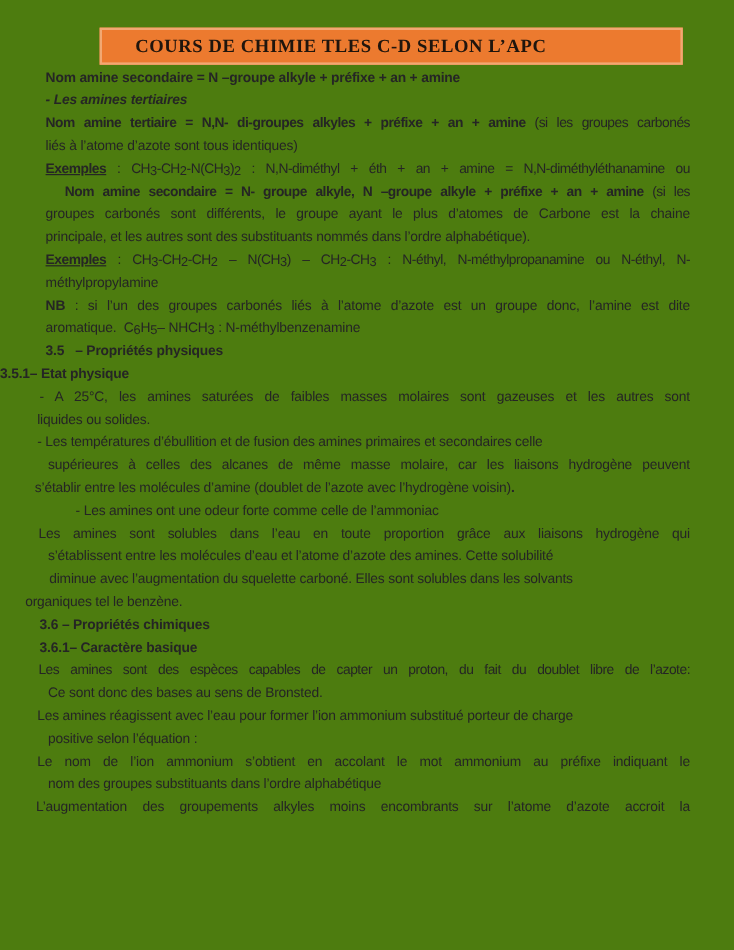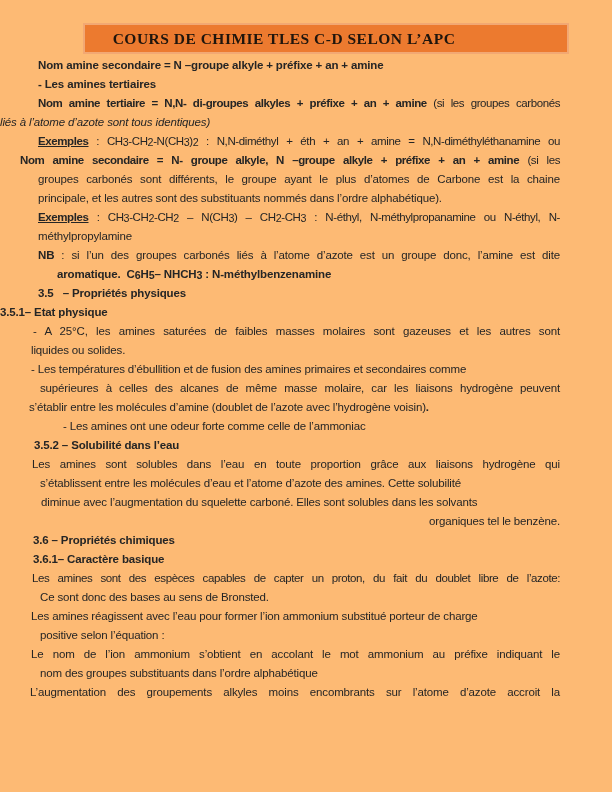--- a/index.html
+++ b/index.html
@@ -1,19 +1,19 @@
 <!DOCTYPE html>
 <html><head>
 <meta charset="utf-8">
 <style>
   html,body{margin:0;padding:0;background:#e9e9e9;}
   .page{
     position:relative;
     width:612px;height:792px;
-    background:#fdba74;
+    background:#4d7c0f;
     overflow:hidden;
     font-family:"Liberation Sans","DejaVu Sans",sans-serif;
     color:#252525;
   }
   .banner{
     position:absolute;
     left:83px;top:23px;
     width:486px;height:31px;
     box-sizing:border-box;
     background:#EC7A2F;
@@ -24,21 +24,21 @@
   .banner .title{
     font-family:"Liberation Serif","DejaVu Serif",serif;
     font-weight:bold;
     font-size:15.5px;
     letter-spacing:0.5px;
     color:#1f150d;
     white-space:nowrap;
   }
   .content{
     position:absolute;
-    left:0;top:56px;right:15px;
+    left:0;top:56px;right:0;
   }
   .line{
     line-height:19px;
     height:19px;
     font-size:11.5px;
     letter-spacing:-0.15px;
     white-space:pre-wrap;
     margin-right:37px;
     overflow:visible;
   }
@@ -55,44 +55,43 @@
 </style>
 </head>
 <body>
 
 <div class="page">
   <div class="banner">
     <span class="title">COURS DE CHIMIE TLES C-D SELON L’APC</span>
   </div>
   <div class="content">
       <div class="line" style="margin-left: 38px;"><span class="b">Nom amine secondaire = N –groupe alkyle + préfixe + an + amine</span></div>
-      <div class="line" style="margin-left: 38px;"><span class="b">- Les amines tertiaires</span></div>
+      <div class="line" style="margin-left: 38px; font-style: italic;"><span class="b">- Les amines tertiaires</span></div>
       <div class="line j tight" style="margin-left: 38px;"><span class="b">Nom amine tertiaire = N,N- di-groupes alkyles + préfixe + an + amine </span><span>(si les groupes carbonés</span></div>
-      <div class="line" style=" font-style: italic;"><span>liés à l’atome d’azote sont tous identiques)</span></div>
+      <div class="line" style="margin-left: 38px;"><span>liés à l’atome d’azote sont tous identiques)</span></div>
       <div class="line j tight" style="margin-left: 38px;"><span class="b u">Exemples</span><span> : CH</span><span class="sub">3</span><span>-CH</span><span class="sub">2</span><span>-N(CH</span><span class="sub">3</span><span>)</span><span class="sub">2</span><span> : N,N-diméthyl + éth + an + amine = N,N-diméthyléthanamine ou</span></div>
-      <div class="line j tight" style="margin-left: 20px;"><span class="b">Nom amine secondaire = N- groupe alkyle, N –groupe alkyle + préfixe + an + amine </span><span>(si les</span></div>
+      <div class="line j tight" style="margin-left: 54px;"><span class="b">Nom amine secondaire = N- groupe alkyle, N –groupe alkyle + préfixe + an + amine </span><span>(si les</span></div>
       <div class="line j" style="margin-left: 38px;"><span>groupes carbonés sont différents, le groupe ayant le plus d’atomes de Carbone est la chaine</span></div>
       <div class="line" style="margin-left: 38px;"><span>principale, et les autres sont des substituants nommés dans l’ordre alphabétique).</span></div>
       <div class="line j tight" style="margin-left: 38px;"><span class="b u">Exemples</span><span> : CH</span><span class="sub">3</span><span>-CH</span><span class="sub">2</span><span>-CH</span><span class="sub">2</span><span> – N(CH</span><span class="sub">3</span><span>) – CH</span><span class="sub">2</span><span>-CH</span><span class="sub">3</span><span> : N-éthyl, N-méthylpropanamine ou N-éthyl, N-</span></div>
       <div class="line" style="margin-left: 38px;"><span>méthylpropylamine</span></div>
       <div class="line j" style="margin-left: 38px;"><span class="b">NB</span><span> : si l’un des groupes carbonés liés à l’atome d’azote est un groupe donc, l’amine est dite</span></div>
-      <div class="line" style="margin-left: 57px; font-weight: bold;"><span>aromatique.  C</span><span class="sub">6</span><span>H</span><span class="sub">5</span><span>– NHCH</span><span class="sub">3</span><span> : N-méthylbenzenamine</span></div>
+      <div class="line" style="margin-left: 38px;"><span>aromatique.  C</span><span class="sub">6</span><span>H</span><span class="sub">5</span><span>– NHCH</span><span class="sub">3</span><span> : N-méthylbenzenamine</span></div>
       <div class="line" style="margin-left: 38px;"><span class="b">3.5   – Propriétés physiques</span></div>
       <div class="line" style=""><span class="b">3.5.1– Etat physique</span></div>
       <div class="line j" style="margin-left: 33px;"><span>- A 25°C, les amines saturées de faibles masses molaires sont gazeuses et les autres sont</span></div>
       <div class="line" style="margin-left: 31px;"><span>liquides ou solides.</span></div>
-      <div class="line" style="margin-left: 31px;"><span>- Les températures d’ébullition et de fusion des amines primaires et secondaires comme</span></div>
+      <div class="line" style="margin-left: 31px;"><span>- Les températures d’ébullition et de fusion des amines primaires et secondaires celle</span></div>
       <div class="line j" style="margin-left: 40px;"><span>supérieures à celles des alcanes de même masse molaire, car les liaisons hydrogène peuvent</span></div>
       <div class="line" style="margin-left: 29px;"><span>s’établir entre les molécules d’amine (doublet de l’azote avec l’hydrogène voisin)</span><span class="b">.</span></div>
       <div class="line" style="margin-left: 63px;"><span>- Les amines ont une odeur forte comme celle de l’ammoniac</span></div>
-      <div class="line" style="margin-left: 34px;"><span class="b">3.5.2 – Solubilité dans l’eau</span></div>
       <div class="line j" style="margin-left: 32px;"><span>Les amines sont solubles dans l’eau en toute proportion grâce aux liaisons hydrogène qui</span></div>
       <div class="line" style="margin-left: 40px;"><span>s’établissent entre les molécules d’eau et l’atome d’azote des amines. Cette solubilité</span></div>
       <div class="line" style="margin-left: 41px;"><span>diminue avec l’augmentation du squelette carboné. Elles sont solubles dans les solvants</span></div>
-      <div class="line" style="margin-left: 21px; text-align: right;"><span>organiques tel le benzène.</span></div>
+      <div class="line" style="margin-left: 21px;"><span>organiques tel le benzène.</span></div>
       <div class="line" style="margin-left: 33px;"><span class="b">3.6 – Propriétés chimiques</span></div>
       <div class="line" style="margin-left: 33px;"><span class="b">3.6.1– Caractère basique</span></div>
       <div class="line j tight" style="margin-left: 32px;"><span>Les amines sont des espèces capables de capter un proton, du fait du doublet libre de l’azote:</span></div>
       <div class="line" style="margin-left: 40px;"><span>Ce sont donc des bases au sens de Bronsted.</span></div>
       <div class="line" style="margin-left: 31px;"><span>Les amines réagissent avec l’eau pour former l’ion ammonium substitué porteur de charge</span></div>
       <div class="line" style="margin-left: 40px;"><span>positive selon l’équation :</span></div>
       <div class="line j" style="margin-left: 31px;"><span>Le nom de l’ion ammonium s’obtient en accolant le mot ammonium au préfixe indiquant le</span></div>
       <div class="line" style="margin-left: 40px;"><span>nom des groupes substituants dans l’ordre alphabétique</span></div>
       <div class="line j" style="margin-left: 30px;"><span>L’augmentation des groupements alkyles moins encombrants sur l’atome d’azote accroit la</span></div>
     </div>

